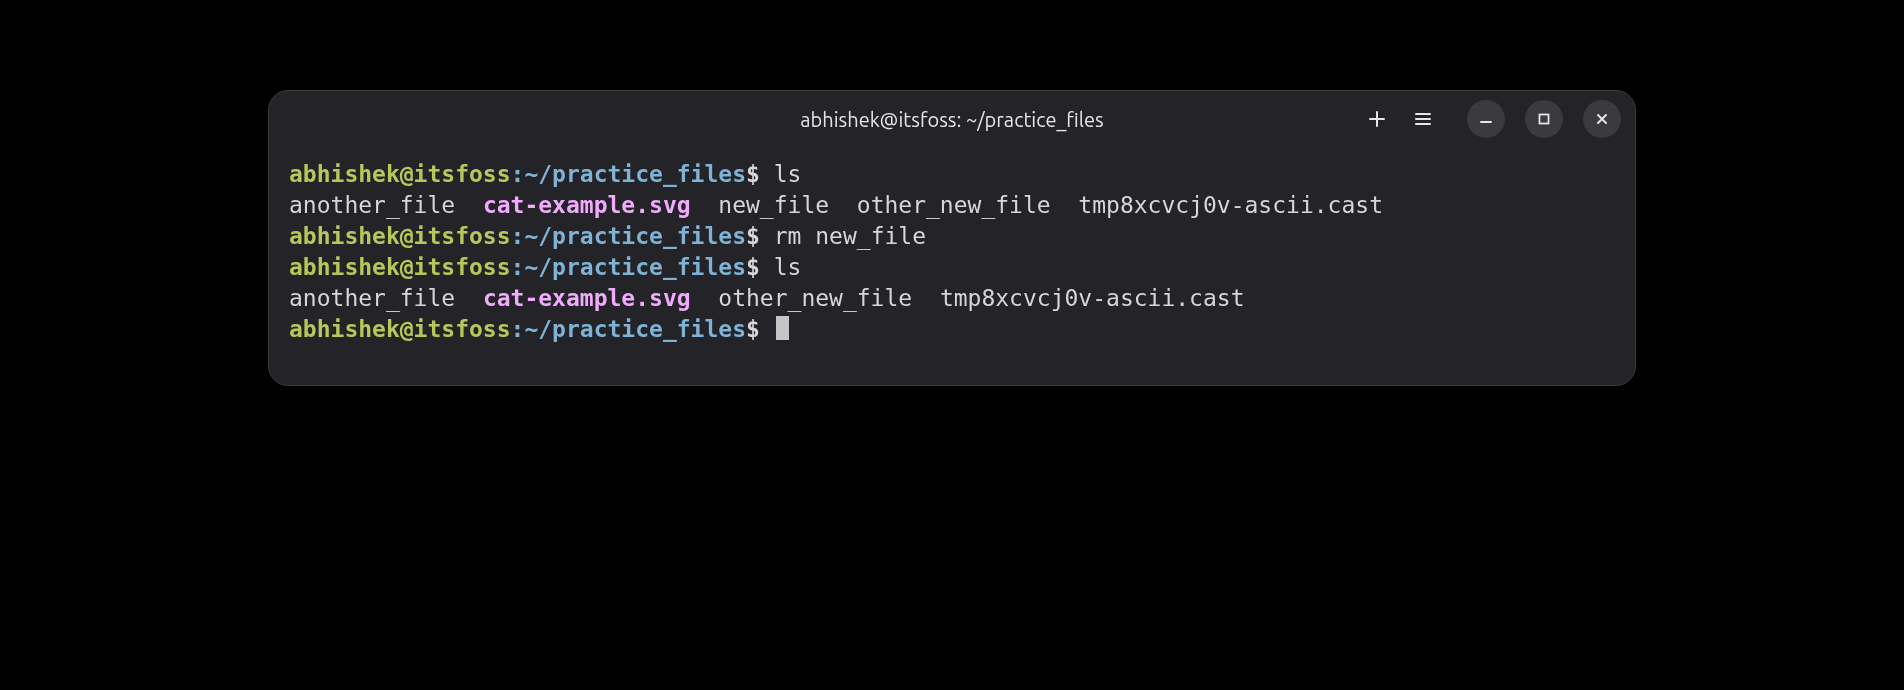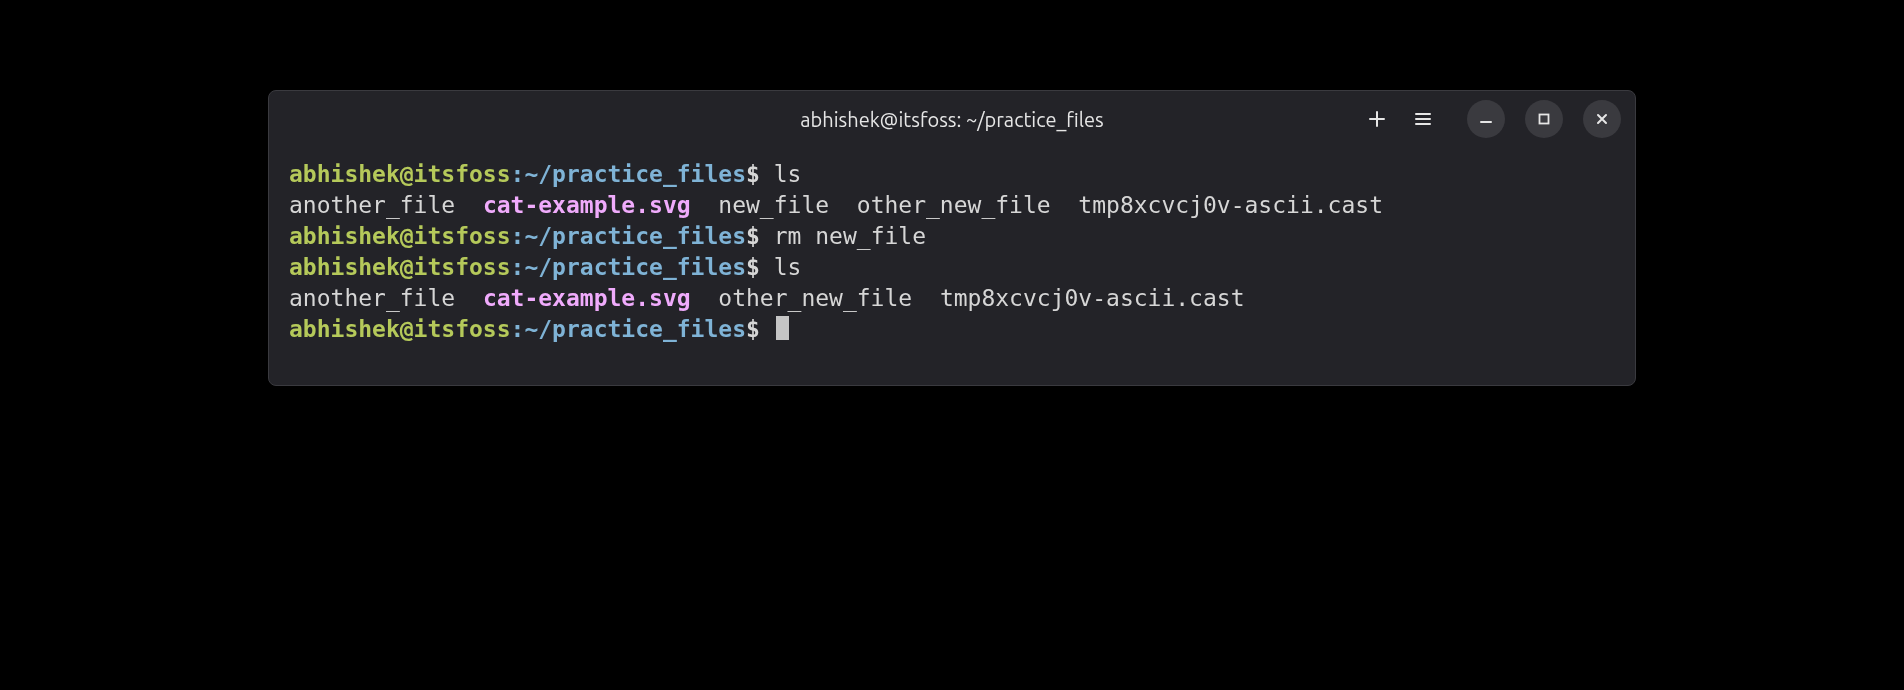--- a/index.html
+++ b/index.html
@@ -9,21 +9,21 @@
       background: #000;
       display: flex;
       align-items: flex-start;
       justify-content: center;
       padding-top: 90px;
       font-family: "DejaVu Sans Mono", "Liberation Mono", "Ubuntu Mono", monospace;
     }
     .terminal-window {
       width: 1368px;
       background: #232328;
-      border-radius: 8px;
+      border-radius: 20px;
       box-shadow: 0 8px 40px rgba(0,0,0,0.6);
       border: 1px solid #3a3a3f;
       overflow: hidden;
     }
     .titlebar {
       height: 56px;
       display: flex;
       align-items: center;
       justify-content: center;
       position: relative;

